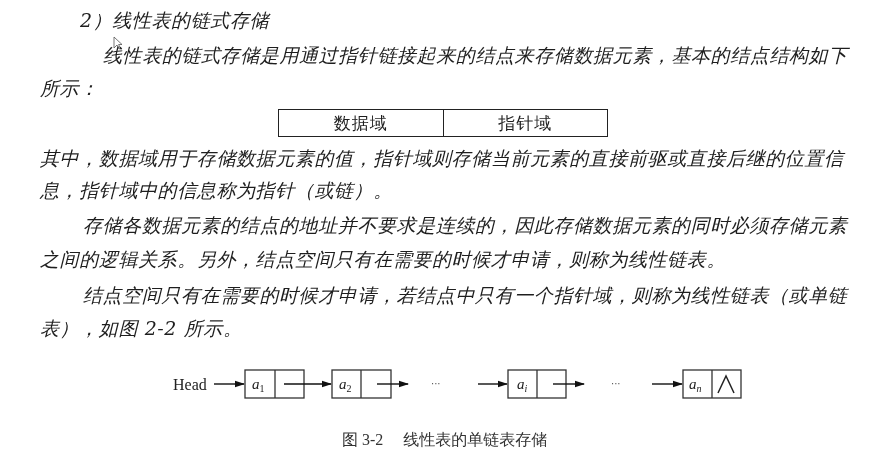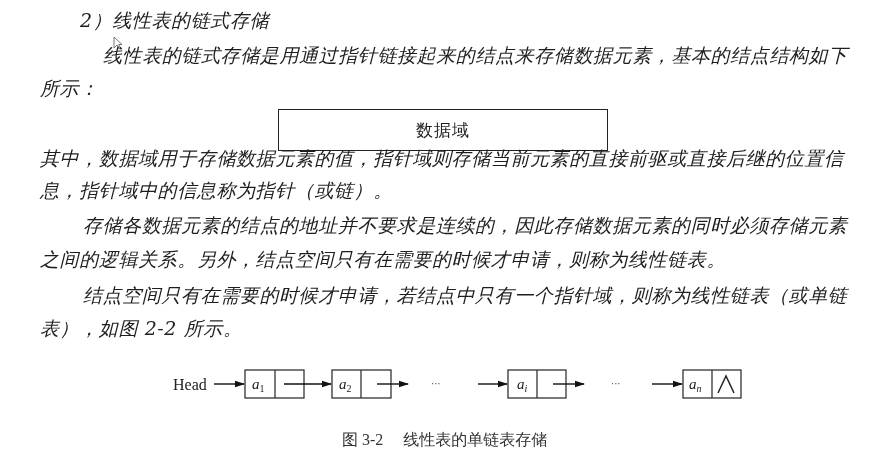--- a/index.html
+++ b/index.html
@@ -21,21 +21,21 @@
       line-height: 24px;
       white-space: nowrap;
       letter-spacing: 0.6px;
       font-style: italic;
     }
     .struct-table {
       position: absolute;
       left: 278px;
       top: 109px;
       width: 330px;
-      height: 42px;
+      height: 28px;
       border: 1.5px solid #222;
       display: flex;
       box-sizing: border-box;
     }
     .struct-cell {
       flex: 1;
       display: flex;
       align-items: center;
       justify-content: center;
       font-size: 17px;
@@ -77,20 +77,21 @@
   <path d="M1 1 L1 12 L4 9 L6 13 L7.5 12.3 L5.6 8.5 L9 8.5 Z" fill="#fff" stroke="#555" stroke-width="0.8"></path>
 </svg>
 
 <div class="line" style="left:80px; top:8px;">2）线性表的链式存储</div>
 
 <div class="line" style="left:83px; top:43px;margin-left:20px;">线性表的链式存储是用通过指针链接起来的结点来存储数据元素，基本的结点结构如下</div>
 <div class="line" style="left:40px; top:76px;">所示：</div>
 
 <div class="struct-table">
   <div class="struct-cell">数据域</div>
+  <div class="struct-cell">指针域</div>
 </div>
 
 <div class="line" style="left:40px; top:146px;">其中，数据域用于存储数据元素的值，指针域则存储当前元素的直接前驱或直接后继的位置信</div>
 <div class="line" style="left:40px; top:178px;">息，指针域中的信息称为指针（或链）。</div>
 
 <div class="line" style="left:83px; top:213px;text-align:center;">存储各数据元素的结点的地址并不要求是连续的，因此存储数据元素的同时必须存储元素</div>
 <div class="line" style="left:40px; top:247px;">之间的逻辑关系。另外，结点空间只有在需要的时候才申请，则称为线性链表。</div>
 
 <div class="line" style="left:83px; top:283px;">结点空间只有在需要的时候才申请，若结点中只有一个指针域，则称为线性链表（或单链</div>
 <div class="line" style="left:40px; top:316px;">表），如图 2-2 所示。</div>

